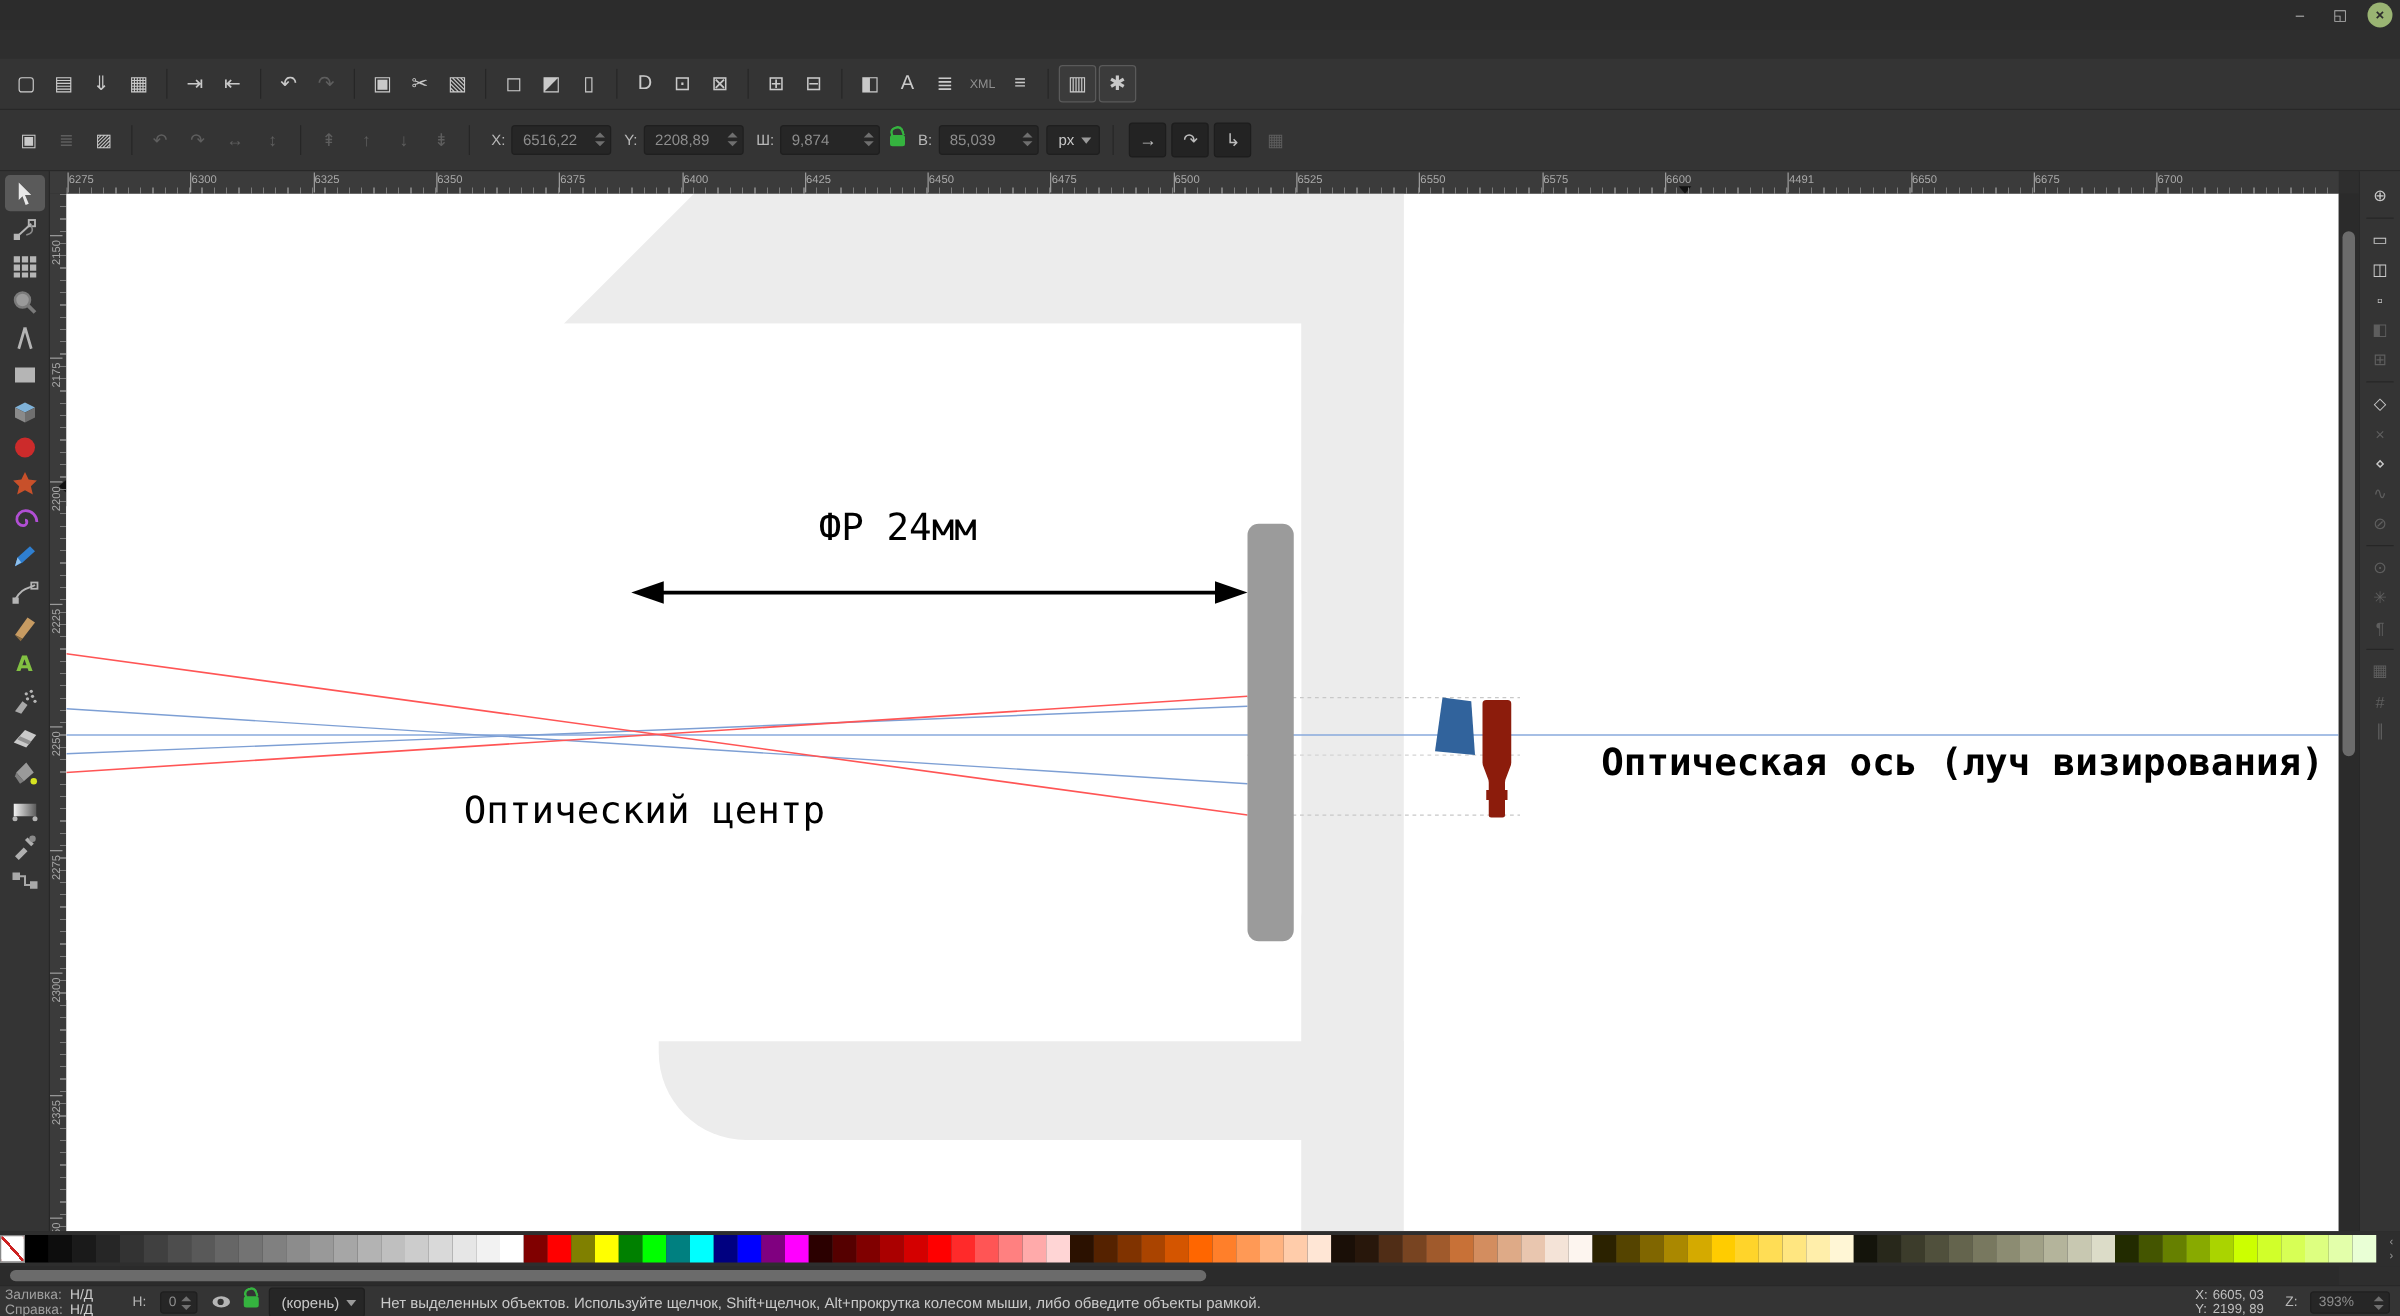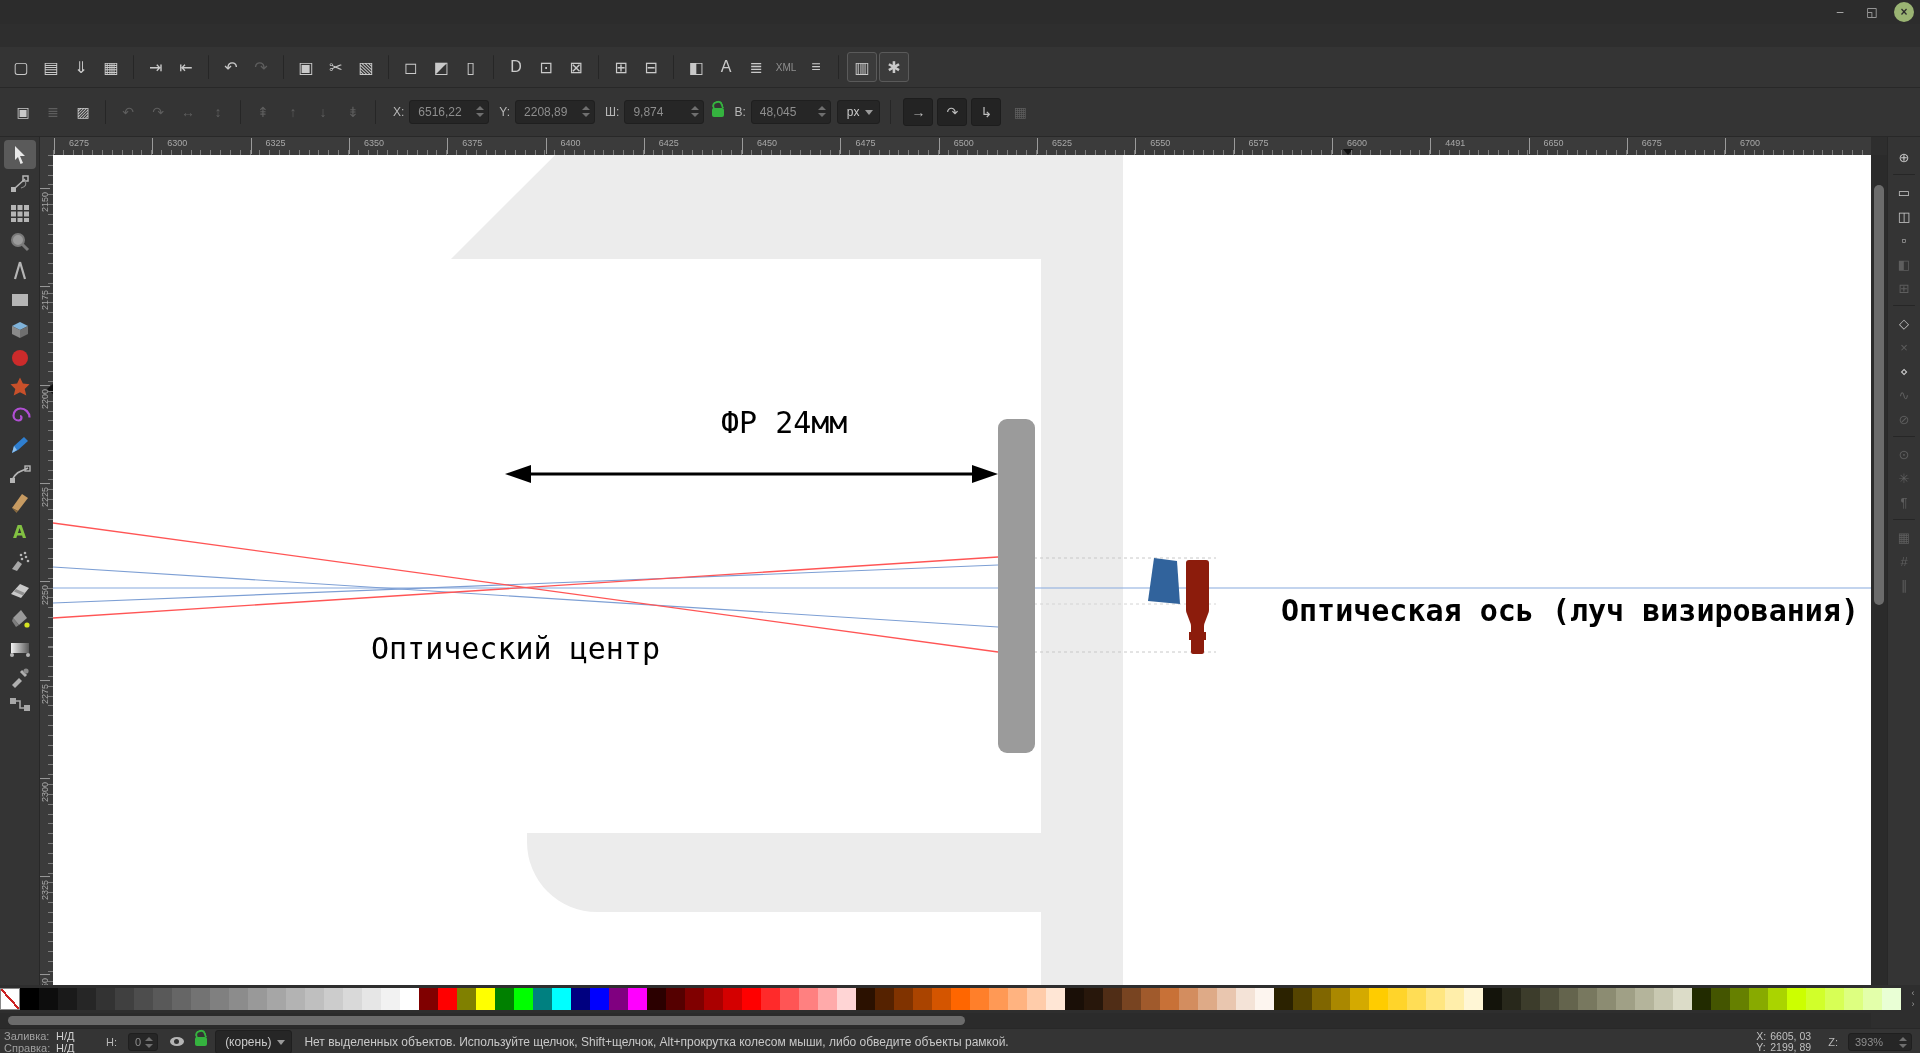--- a/index.html
+++ b/index.html
@@ -55,21 +55,21 @@
            border-right:1px solid #282828;display:flex;flex-direction:column;align-items:center;padding-top:3px;box-sizing:border-box;}
   .tool{width:32px;height:29px;display:flex;align-items:center;justify-content:center;border-radius:4px;flex:none;}
   .tool.active{background:#5a5a5a;}
   .tool svg{display:block;}
   .toolA{font-size:17px;font-weight:bold;color:#82c142;font-family:"DejaVu Sans",sans-serif;}
   
   .ruler-corner{position:absolute;left:40px;top:137px;width:13px;height:18px;background:#3b3b3b;}
   .ruler-top{position:absolute;left:53px;top:137px;width:1818px;height:18px;background:#3b3b3b;overflow:hidden;}
   .ruler-top::after{content:"";position:absolute;left:0;bottom:0;width:100%;height:5px;
       background:repeating-linear-gradient(to right,#7b7b7b 0 1px,transparent 1px 9.83px);}
-  .ruler-top .rlab{position:absolute;top:1px;font-size:9px;color:#a8a8a8;padding-left:14px;border-left:1px solid #9a9a9a;height:16px;line-height:10px;}
+  .ruler-top .rlab{position:absolute;top:1px;font-size:9px;color:#a8a8a8;padding-left:0;border-left:1px solid #9a9a9a;height:16px;line-height:10px;}
   .marker-top{position:absolute;left:1290px;bottom:0px;width:0;height:0;
       border-left:5px solid transparent;border-right:5px solid transparent;border-top:6px solid #111;}
   .ruler-left{position:absolute;left:40px;top:155px;width:13px;height:830px;background:#3b3b3b;overflow:hidden;}
   .ruler-left::after{content:"";position:absolute;top:0;right:0;height:100%;width:5px;
       background:repeating-linear-gradient(to bottom,#7b7b7b 0 1px,transparent 1px 9.83px);}
   .ruler-left .rlab{position:absolute;left:0px;font-size:9px;color:#a8a8a8;writing-mode:vertical-rl;
       transform:rotate(180deg);border-bottom:1px solid #9a9a9a;padding-bottom:3px;}
   .marker-left{position:absolute;top:229px;right:0;width:0;height:0;
       border-top:5px solid transparent;border-bottom:5px solid transparent;border-right:6px solid #111;}
   
@@ -204,21 +204,21 @@
           <i class="up"></i>
           <i class="dn"></i>
         </span></span>
     <span class="flabel">Ш:</span>
     <span class="field"><span>9,874</span><span class="spin">
           <i class="up"></i>
           <i class="dn"></i>
         </span></span>
     <span class="lockico"></span>
     <span class="flabel" style="margin-left:2px">В:</span>
-    <span class="field"><span>48,045</span><span class="spin">
+    <span class="field"><span>85,039</span><span class="spin">
           <i class="up"></i>
           <i class="dn"></i>
         </span></span>
     <span class="dd">px</span>
     <span class="sep" style="margin:0 10px"></span>
     <span style="display:flex;align-items:center">
 
     <span class="tgl pressed">→</span>
         <span class="tgl pressed">↷</span>
         <span class="tgl pressed">↳</span>
@@ -420,21 +420,21 @@
 
       <line x1="470" y1="319" x2="932" y2="319" stroke="#000" stroke-width="3"></line>
       <polygon points="452,319 478,310 478,328" fill="#000"></polygon>
       <polygon points="945,319 919,310 919,328" fill="#000"></polygon>
 
       <polygon points="1101,403 1124,406 1127,449 1095,446" fill="#31639c"></polygon>
 
       <path d="M1136,405 h17 q3,0 3,3 v47 q0,2 -1,4 l-3,8 q-1,2 -1,4 v6 h2 v8 h-2 v12 q0,2 -2,2 h-9 q-2,0 -2,-2 v-12 h-2 v-8 h2 v-6 q0,-2 -1,-4 l-3,-8 q-1,-2 -1,-4 v-47 q0,-3 3,-3 z" fill="#8c1c0c"></path>
     </svg>
 
-    <div class="cvtext" style="left:668px;top:250px;">ФР 24мм</div>
+    <div class="cvtext" style="left:602px;top:250px;">ФР 24мм</div>
     <div class="cvtext" style="left:318px;top:476px;">Оптический центр</div>
     <div class="cvtext" style="left:1228px;top:438px;font-weight:bold;">Оптическая ось (луч визирования)</div>
   </div>
 
   <div class="vscroll">
       <div class="thumb"></div>
     </div>
   <div class="snapbar">
 
   <span class="tbtn">⊕</span>

